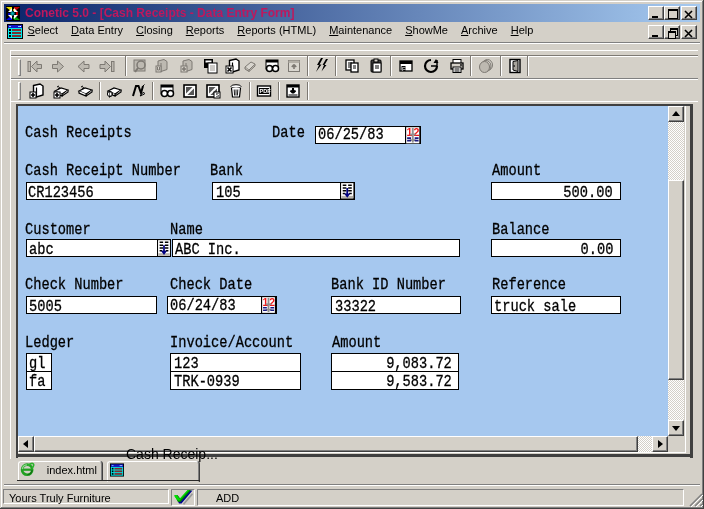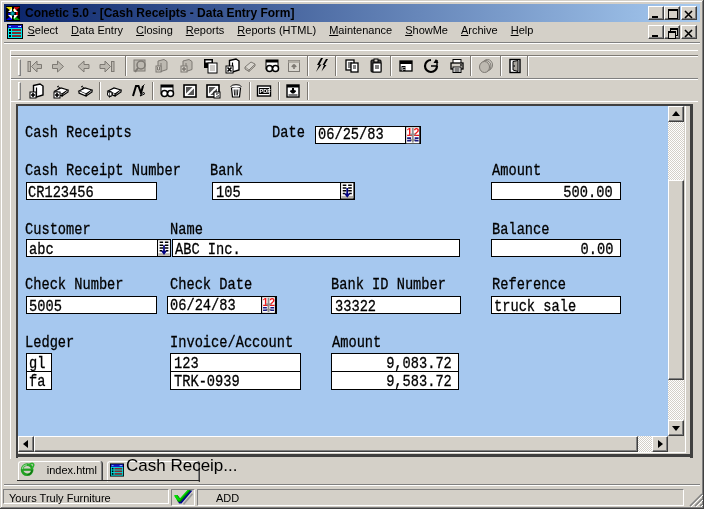--- a/index.html
+++ b/index.html
@@ -34,21 +34,21 @@
 <rect x="11" y="6" width="2" height="3" fill="#c00000"></rect>
 <polygon points="1,14 7,14 7,9" fill="#0000e0"></polygon>
     <polygon points="7,9 3,9 7,13" fill="#fff"></polygon>
 <rect x="8" y="11" width="3" height="2" fill="#00a000"></rect>
 <polygon points="15,14 9,14 9,9" fill="#00a000"></polygon>
     <polygon points="9,9 13,9 9,13" fill="#fff"></polygon>
 <rect x="3" y="7" width="2" height="2" fill="#0000c0"></rect>
 <circle cx="7.5" cy="7.5" r="2.2" fill="#008080"></circle>
     <circle cx="7.5" cy="7.5" r="1" fill="#00c0c0"></circle>
 </svg>
-<div class="ab" style="left:25px;top:4px;height:18px;line-height:18px;color:#000000;font-weight:bold;font-size:12px">Conetic 5.0 - [Cash Receipts - Data Entry Form]</div>
+<div class="ab" style="left:25px;top:4px;height:18px;line-height:18px;color:#be185d;font-weight:bold;font-size:12px">Conetic 5.0 - [Cash Receipts - Data Entry Form]</div>
 <div class="btn3" style="left:648px;top:6px;width:16px;height:14px">
     <div class="ab" style="left:3px;top:9px;width:6px;height:2px;background:#000"></div>
   </div>
 <div class="btn3" style="left:664px;top:6px;width:16px;height:14px">
     <div class="ab" style="left:3px;top:2px;width:8px;height:7px;border:1px solid #000;border-top:2px solid #000"></div>
   </div>
 <div class="btn3" style="left:681px;top:6px;width:16px;height:14px"><svg width="14" height="12">
       <path d="M3 2 L10 9 M10 2 L3 9" stroke="#000" stroke-width="1.6"></path>
     </svg></div>
 
@@ -410,21 +410,21 @@
     <rect x="11" y="2" width="2" height="1" fill="#87cefa"></rect>
     <rect x="13" y="2" width="1" height="1" fill="#fff"></rect>
     <rect x="1" y="4" width="14" height="10" fill="#00e8e8"></rect>
     <rect x="2" y="5" width="2" height="2" fill="#000"></rect>
     <rect x="5" y="5" width="9" height="2" fill="#7a3030"></rect>
     <rect x="2" y="8" width="2" height="2" fill="#000"></rect>
     <rect x="5" y="8" width="9" height="2" fill="#7a3030"></rect>
     <rect x="2" y="11" width="2" height="2" fill="#000"></rect>
     <rect x="5" y="11" width="9" height="2" fill="#7a3030"></rect>
   </svg>
-<div class="ab" style="left:126px;top:456px;font-size:17px;white-space:nowrap">Cash Receip...</div>
+<div class="ab" style="left:126px;top:446px;font-size:14px;white-space:nowrap">Cash Receip...</div>
 <div class="ab" style="left:17px;top:479.8px;width:183px;height:1.6px;background:#2a2a2a"></div>
 
 <div class="ab" style="left:4px;top:484px;width:696px;height:1px;background:#808080"></div>
 <div class="ab" style="left:4px;top:485px;width:696px;height:1px;background:#fff"></div>
 <div class="sp" style="left:3px;top:489px;width:166px;height:15px">
     <span style="position:absolute;left:5px;top:2px;font-size:11px">Yours Truly Furniture</span>
   </div>
 <div class="sp" style="left:171px;top:489px;width:24px;height:17px">
     <svg style="position:absolute;left:0px;top:0px" width="22" height="15" viewBox="0 0 22 15">
       <path d="M11 13.5 L20 3 L21 4.5 L12 15 Z" fill="#999"></path>

